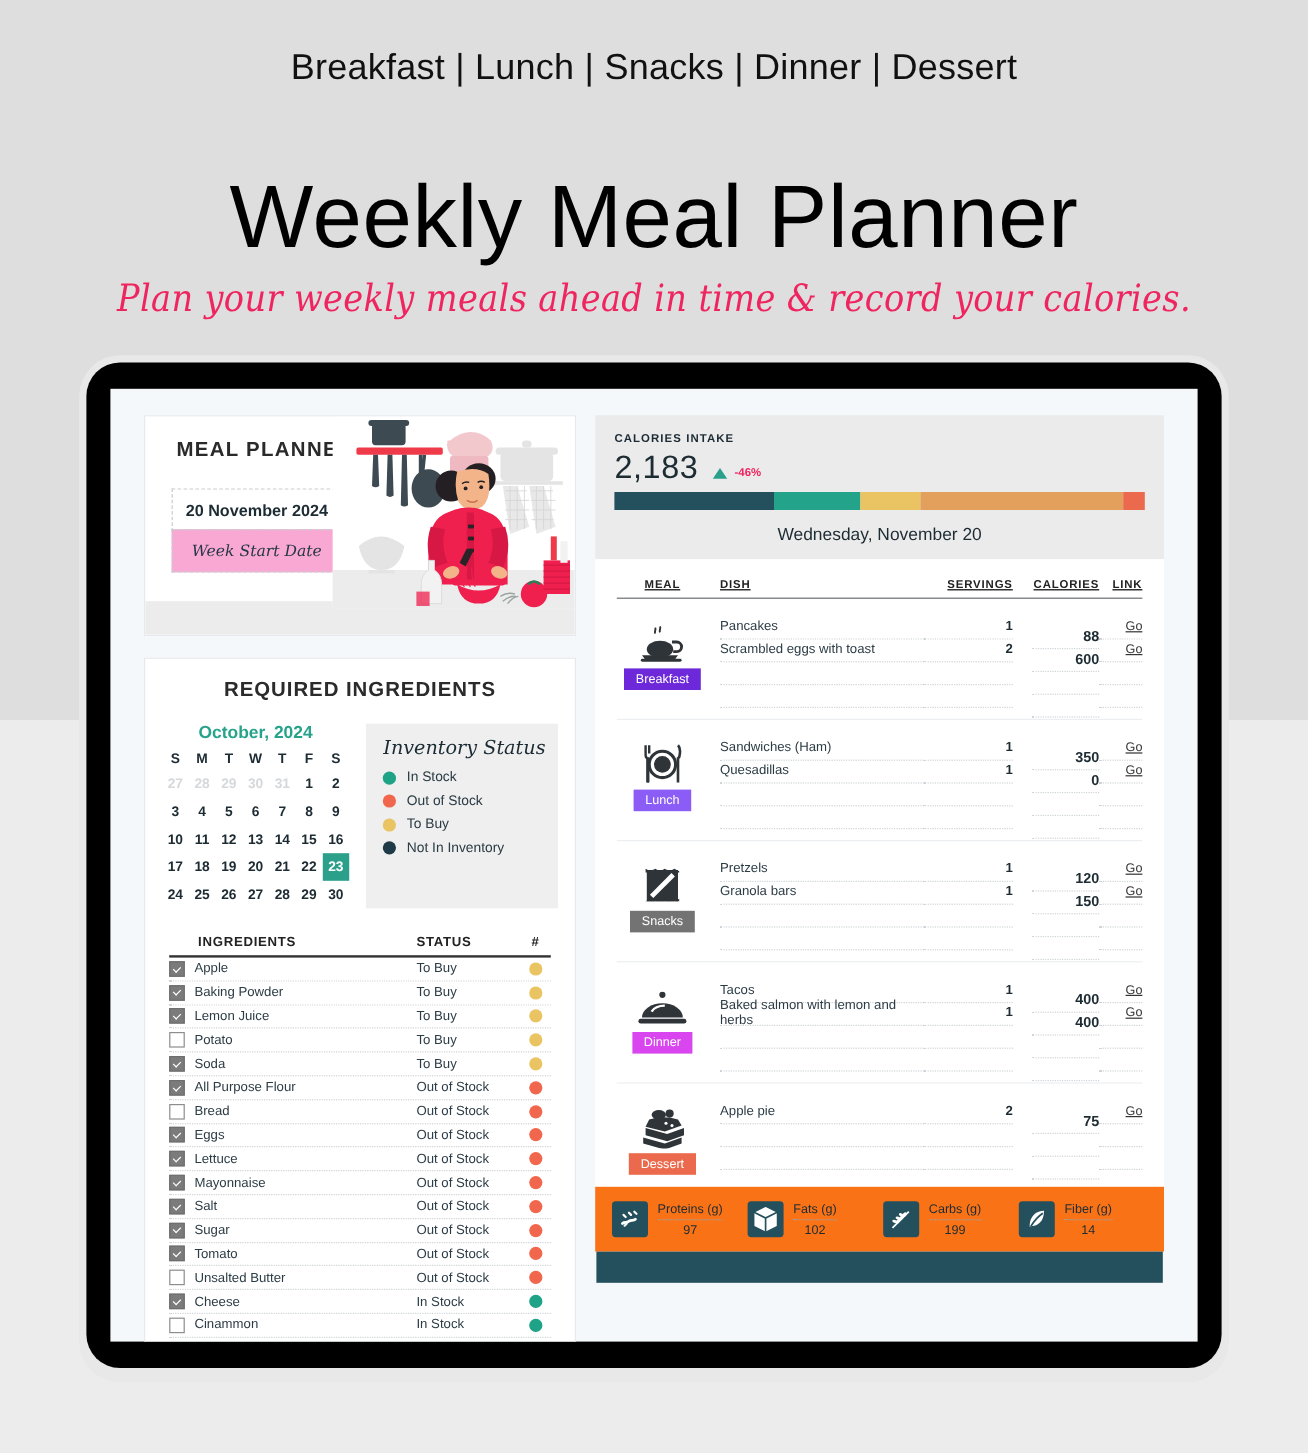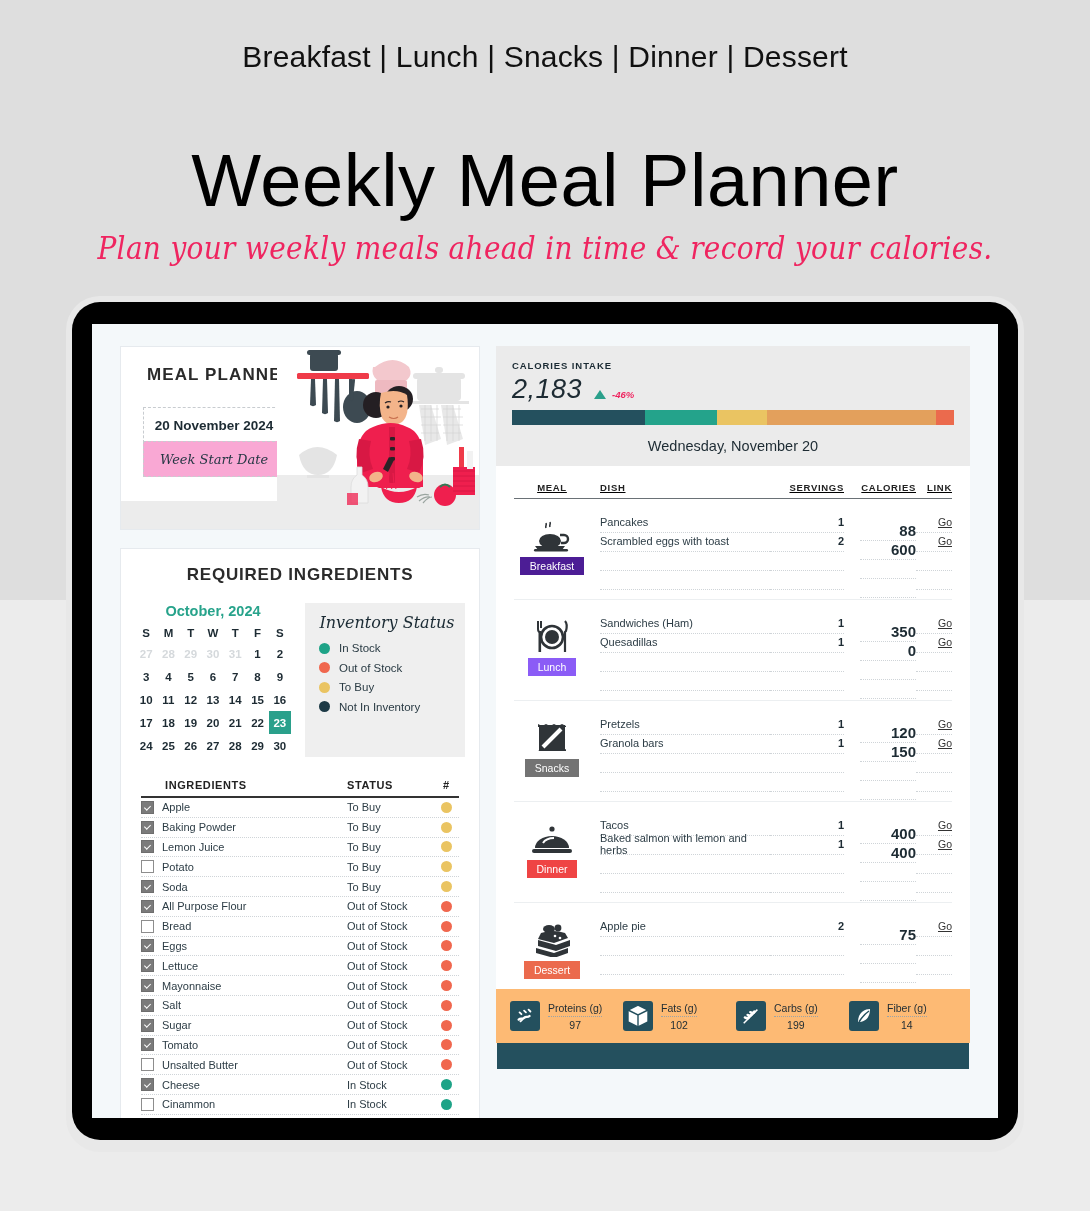--- a/index.html
+++ b/index.html
@@ -120,21 +120,21 @@
     display:flex;align-items:center;justify-content:center;flex:0 0 auto;
   }
   .chk.on{background:#7b7b7b;border-color:#6e6e6e;}
   .chk.on:after{content:"";display:block;width:5px;height:2.5px;border-left:1.6px solid #fff;border-bottom:1.6px solid #fff;transform:rotate(-45deg) translate(0px,-1px);}
   .ing-name{font-size:11px;color:#2c3c45;}
 
   
   .right-col{position:absolute;left:404px;top:22px;width:474px;}
   .cal-panel{background:#ebebeb;padding:14px 16px 12px 16px;}
   .cal-kicker{font-size:9.5px;font-weight:700;letter-spacing:.9px;color:#1b2b34;}
-  .cal-num-row{display:flex;align-items:flex-end;gap:12px;margin-top:5px;font-style:italic;}
+  .cal-num-row{display:flex;align-items:flex-end;gap:12px;margin-top:5px;}
   .cal-num{font-size:27px;color:#1d2b33;letter-spacing:.5px;line-height:1;}
   .tri{width:0;height:0;border-left:6px solid transparent;border-right:6px solid transparent;border-bottom:9px solid #2aa08b;margin-bottom:4px;}
   .pct{font-size:9.5px;font-weight:700;color:#ef2560;margin-bottom:3px;margin-left:-6px;}
   .bar{display:flex;height:15px;margin-top:7px;}
   .day-label{text-align:center;font-size:14.5px;color:#1d2b33;margin-top:13px;}
 
   .meal-panel{background:#fff;padding:0 18px;}
   .meal-head{
     display:flex;align-items:flex-end;padding-top:16px;padding-bottom:5px;
     border-bottom:1.5px solid #6a7176;
@@ -152,25 +152,25 @@
   .meal-ico{height:40px;display:flex;align-items:flex-end;justify-content:center;}
   .meal-badge{
     margin-top:4px;padding:2.5px 10px;color:#fff;font-size:10.5px;
     line-height:1.25;white-space:nowrap;
   }
   .dish-col{flex:1;padding-left:10px;}
   .dish-row{display:flex;align-items:center;height:19px;}
   .dish-row .d-name{flex:1;font-size:11px;color:#2c3c45;border-bottom:1px dotted #cfd4d8;height:19px;display:flex;align-items:center;}
   .dish-row .d-serv{width:74px;text-align:right;font-size:11px;font-weight:700;color:#1d2b33;border-bottom:1px dotted #cfd4d8;height:19px;display:flex;align-items:center;justify-content:flex-end;}
   .dish-row .d-gap{width:16px;height:19px;}
-  .dish-row .d-cal{width:56px;text-align:right;font-size:15px;font-weight:700;color:#1d2b33;border-bottom:1px dotted #cfd4d8;height:19px;display:flex;align-items:center;justify-content:flex-end;margin-top:16px;}
+  .dish-row .d-cal{width:56px;text-align:right;font-size:12px;font-weight:700;color:#1d2b33;border-bottom:1px dotted #cfd4d8;height:19px;display:flex;align-items:center;justify-content:flex-end;margin-top:16px;}
   .dish-row .d-link{width:36px;text-align:right;font-size:10.5px;color:#333;border-bottom:1px dotted #cfd4d8;height:19px;display:flex;align-items:center;justify-content:flex-end;}
   .dish-row .d-link span{text-decoration:underline;}
 
-  .nutri{background:#fdba74;display:flex;align-items:center;padding:12px 14px;gap:6px;}
+  .nutri{background:#f97316;display:flex;align-items:center;padding:12px 14px;gap:6px;}
   .nutri-item{flex:1;display:flex;align-items:center;gap:8px;}
   .nutri-ico{
     width:30px;height:30px;background:#24505e;border-radius:3px;
     display:flex;align-items:center;justify-content:center;flex:0 0 auto;
   }
   .nutri-txt{text-align:center;}
   .nutri-lbl{font-size:10.5px;color:#1d2b33;border-bottom:1px dotted #9aa3a8;padding-bottom:2px;}
   .nutri-val{font-size:10.5px;color:#1d2b33;padding-top:2px;}
   .footer-bar{height:26px;background:#24505e;margin:0 1px;}
 </style>
@@ -585,21 +585,21 @@
      <div class="meal-ico-col">
        <div class="meal-ico">
                   <svg width="40" height="32" viewBox="0 0 40 32" fill="#2f3438">
                     <path d="M14 2c1 2-1 3 0 5M18 1c1 2-1 3 0 5" stroke="#2f3438" stroke-width="1.6" fill="none"></path>
                     <ellipse cx="18" cy="20" rx="11" ry="7"></ellipse>
                     <path d="M28 14h4a4 4 0 0 1 0 8h-3" stroke="#2f3438" stroke-width="2.4" fill="none"></path>
                     <path d="M3 25h30l-3 4H6z"></path>
                     <rect x="2" y="28" width="34" height="2.4" rx="1.2"></rect>
                   </svg>
                 </div>
-       <div class="meal-badge" style="background:#4c1d95">Breakfast</div>
+       <div class="meal-badge" style="background:#6d28d9">Breakfast</div>
      </div>
      <div class="dish-col">
 
          <div class="dish-row">
            <div class="d-name">Pancakes</div>
            <div class="d-serv">1</div>
            <div class="d-gap"></div>
            <div class="d-cal">88</div>
            <div class="d-link">
                     <span>Go</span>
@@ -729,21 +729,21 @@
             <div class="meal-block">
      <div class="meal-ico-col">
        <div class="meal-ico">
                   <svg width="42" height="30" viewBox="0 0 42 30" fill="#2f3438">
                     <circle cx="21" cy="3" r="2.6"></circle>
                     <path d="M4 22a17 12 0 0 1 34 0z"></path>
                     <path d="M12 17a12 8 0 0 1 11-5" stroke="#fff" stroke-width="2" fill="none"></path>
                     <rect x="1" y="23" width="40" height="4" rx="2"></rect>
                   </svg>
                 </div>
-       <div class="meal-badge" style="background:#ef4444">Dinner</div>
+       <div class="meal-badge" style="background:#d946ef">Dinner</div>
      </div>
      <div class="dish-col">
 
          <div class="dish-row">
            <div class="d-name">Tacos</div>
            <div class="d-serv">1</div>
            <div class="d-gap"></div>
            <div class="d-cal">400</div>
            <div class="d-link">
                     <span>Go</span>

